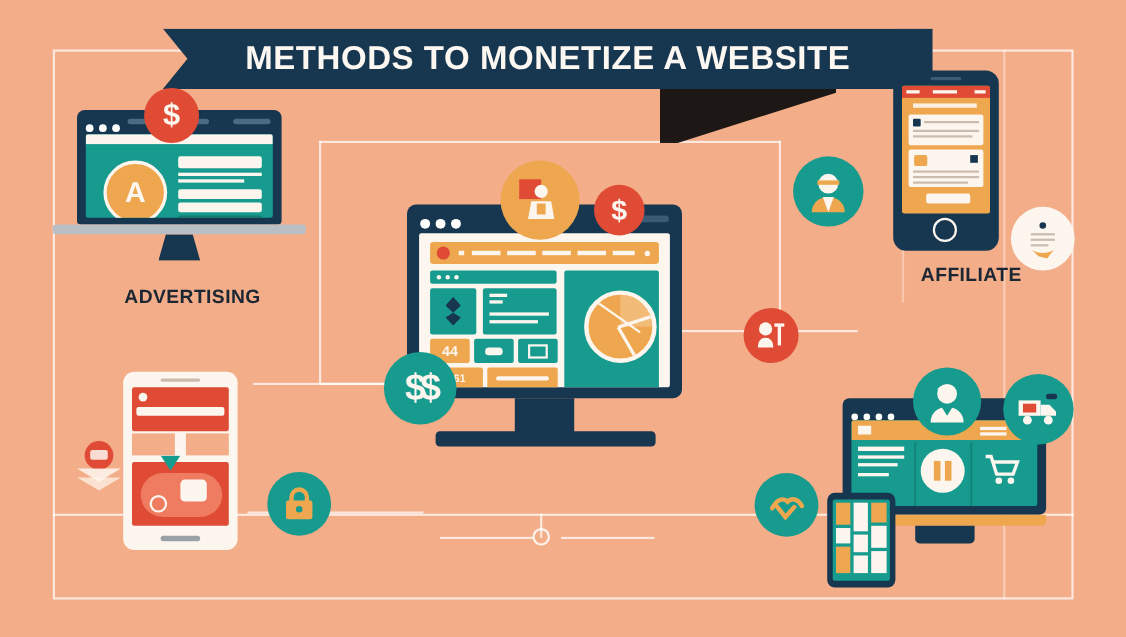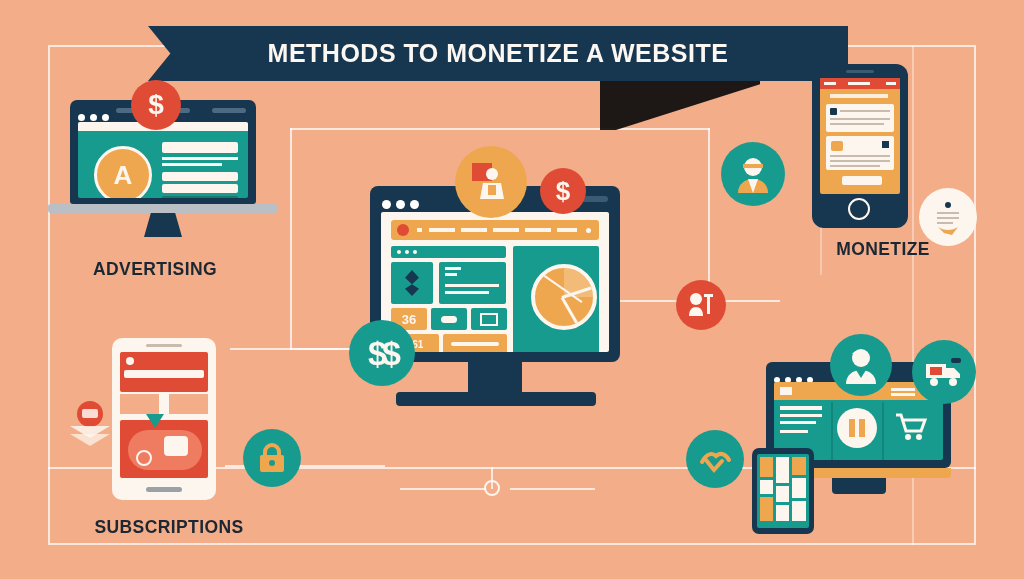--- a/index.html
+++ b/index.html
@@ -21,21 +21,21 @@
         border:2px solid rgba(255,255,255,.85);box-sizing:border-box;}
 
   
   .ribbon-wrap{position:absolute;left:148px;top:26px;width:700px;height:55px;}
   .ribbon{position:absolute;inset:0;background:#17364f;
     clip-path:polygon(0 0,100% 0,100% 100%,0 100%,3.2% 50%);
   }
   .ribbon::after{content:"";position:absolute;right:0;top:0;width:34px;height:100%;
     background:#17364f;clip-path:polygon(0 0,100% 0,72% 50%,100% 100%,0 100%);}
   .ribbon-text{position:absolute;inset:0;display:flex;align-items:center;justify-content:center;
-    color:#fdf7f2;font-weight:700;font-size:25px;letter-spacing:.5px;white-space:nowrap;}
+    color:#fdf7f2;font-weight:700;font-size:30px;letter-spacing:.5px;white-space:nowrap;}
   .ribbon-fold{position:absolute;left:600px;top:78px;width:160px;height:52px;background:#0b0b0c;
     clip-path:polygon(0 0,100% 0,100% 12%,10% 100%,0 100%);opacity:.92;}
 
   
   .caption{position:absolute;color:#1b2733;font-weight:700;font-size:17.5px;
            letter-spacing:.4px;text-align:center;line-height:1.28;}
   .dot{width:7px;height:7px;border-radius:50%;background:#fff;display:inline-block;margin-right:5px;}
 
   
   .badge{position:absolute;border-radius:50%;display:flex;align-items:center;justify-content:center;}
@@ -85,21 +85,21 @@
         <div style="position:absolute;left:84px;top:62px;width:76px;height:9px;background:#fdf6ee;border-radius:2px;"></div>
         <div style="position:absolute;left:84px;top:74px;width:76px;height:8px;background:#14796f;border-radius:2px;"></div>
       </div>
     </div>
     <div style="position:absolute;left:0;top:104px;width:230px;height:9px;background:#b9bfc4;border-radius:3px;"></div>
     <div style="position:absolute;left:96px;top:113px;width:38px;height:24px;background:#17364f;clip-path:polygon(18% 0,82% 0,100% 100%,0 100%);"></div>
   </div>
   <div class="badge" style="left:131px;top:80px;width:50px;height:50px;background:#e04b36;">
     <span style="color:#fdf6ee;font-weight:700;font-size:28px;line-height:1;">$</span>
   </div>
-  <div class="caption" style="left:40px;top:258px;width:230px;">ADVERTISING</div>
+  <div class="caption" style="left:60px;top:258px;width:230px;">ADVERTISING</div>
 
   <div style="position:absolute;left:352px;top:186px;width:285px;height:220px;">
     <div style="position:absolute;left:18px;top:0;width:250px;height:176px;background:#17364f;border-radius:8px;">
       <div style="position:absolute;left:12px;top:9px;">
         <span class="dot" style="width:9px;height:9px;"></span><span class="dot" style="width:9px;height:9px;"></span><span class="dot" style="width:9px;height:9px;"></span>
       </div>
       <div style="position:absolute;right:12px;top:10px;width:40px;height:6px;background:#3b5a74;border-radius:3px;"></div>
       <div style="position:absolute;left:11px;top:26px;right:11px;bottom:10px;background:#fdf6ee;border-radius:2px;overflow:hidden;">
         <div style="position:absolute;left:10px;top:8px;right:10px;height:20px;background:#efa74f;border-radius:3px;">
           <div style="position:absolute;left:6px;top:4px;width:12px;height:12px;border-radius:50%;background:#e04b36;"></div>
@@ -118,21 +118,21 @@
         </div>
         <div style="position:absolute;left:10px;top:50px;width:42px;height:42px;background:#179b8e;border-radius:2px;display:flex;align-items:center;justify-content:center;">
           <div style="width:14px;height:26px;background:#17364f;clip-path:polygon(50% 0,100% 30%,50% 55%,100% 72%,50% 100%,0 72%,50% 55%,0 30%);"></div>
         </div>
         <div style="position:absolute;left:58px;top:50px;width:67px;height:42px;background:#179b8e;border-radius:2px;">
           <div style="position:absolute;left:6px;top:5px;width:16px;height:3px;background:#fdf6ee;"></div>
           <div style="position:absolute;left:6px;top:11px;width:12px;height:3px;background:#fdf6ee;"></div>
           <div style="position:absolute;left:6px;top:22px;width:54px;height:3px;background:#fdf6ee;"></div>
           <div style="position:absolute;left:6px;top:29px;width:44px;height:3px;background:#fdf6ee;"></div>
         </div>
-        <div style="position:absolute;left:10px;top:96px;width:36px;height:22px;background:#efa74f;border-radius:2px;display:flex;align-items:center;justify-content:center;color:#fdf6ee;font-weight:700;font-size:13px;">36</div>
+        <div style="position:absolute;left:10px;top:96px;width:36px;height:22px;background:#efa74f;border-radius:2px;display:flex;align-items:center;justify-content:center;color:#fdf6ee;font-weight:700;font-size:13px;">44</div>
         <div style="position:absolute;left:50px;top:96px;width:36px;height:22px;background:#179b8e;border-radius:2px;">
           <div style="position:absolute;left:10px;top:8px;width:16px;height:7px;border-radius:6px;background:#fdf6ee;"></div>
         </div>
         <div style="position:absolute;left:90px;top:96px;width:36px;height:22px;background:#179b8e;border-radius:2px;">
           <div style="position:absolute;left:9px;top:5px;width:18px;height:13px;border:2px solid #fdf6ee;box-sizing:border-box;"></div>
         </div>
         <div style="position:absolute;left:10px;top:122px;width:48px;height:20px;background:#efa74f;border-radius:2px;display:flex;align-items:center;justify-content:center;color:#fdf6ee;font-weight:700;font-size:10px;">461</div>
         <div style="position:absolute;left:62px;top:122px;width:64px;height:20px;background:#efa74f;border-radius:2px;">
           <div style="position:absolute;left:8px;top:8px;width:48px;height:4px;background:#fdf6ee;border-radius:2px;"></div>
         </div>
@@ -202,21 +202,21 @@
   <div class="badge" style="left:919px;top:188px;width:58px;height:58px;background:#fdf6ee;">
     <svg width="40" height="40" viewBox="0 0 40 40">
       <circle cx="20" cy="8" r="3" fill="#17364f"></circle>
       <rect x="9" y="15" width="22" height="2" fill="#c9bcae"></rect>
       <rect x="9" y="20" width="22" height="2" fill="#c9bcae"></rect>
       <rect x="9" y="25" width="16" height="2" fill="#c9bcae"></rect>
       <path d="M10 30c6 4 14 4 20 0l-6 8-8-2z" fill="#efa74f"></path>
     </svg>
   </div>
   <div class="caption" style="left:790px;top:238px;width:186px;">
-    <div>MONETIZE</div>
+    <div>AFFILIATE</div>
   </div>
 
   <div style="position:absolute;left:112px;top:338px;width:104px;height:162px;background:#fdf6ee;border-radius:10px;">
     <div style="position:absolute;left:34px;top:6px;width:36px;height:3px;background:#c9bcae;border-radius:2px;"></div>
     <div style="position:absolute;left:8px;top:14px;right:8px;height:40px;background:#e04b36;border-radius:2px;">
       <div style="position:absolute;left:6px;top:5px;width:8px;height:8px;border-radius:50%;background:#fdf6ee;"></div>
       <div style="position:absolute;left:4px;top:18px;right:4px;height:8px;background:#fdf6ee;border-radius:2px;"></div>
     </div>
     <div style="position:absolute;left:8px;top:56px;width:39px;height:20px;background:#f3ad88;"></div>
     <div style="position:absolute;left:57px;top:56px;width:39px;height:20px;background:#f3ad88;"></div>
@@ -236,21 +236,20 @@
       <path d="M8 38h40l-20 12z" fill="#fdf6ee" opacity=".7"></path>
     </svg>
   </div>
   <div class="badge" style="left:243px;top:429px;width:58px;height:58px;background:#179b8e;">
     <svg width="36" height="36" viewBox="0 0 36 36">
       <path d="M11 16v-4a7 7 0 0 1 14 0v4" fill="none" stroke="#efa74f" stroke-width="4"></path>
       <rect x="6" y="15" width="24" height="17" rx="2" fill="#efa74f"></rect>
       <circle cx="18" cy="23" r="3" fill="#179b8e"></circle>
     </svg>
   </div>
-  <div class="caption" style="left:48px;top:516px;width:242px;">SUBSCRIPTIONS</div>
 
   <div style="position:absolute;left:766px;top:362px;width:200px;height:140px;">
     <div style="position:absolute;left:0;top:0;width:185px;height:106px;background:#17364f;border-radius:6px;">
       <div style="position:absolute;left:8px;top:7px;">
         <span class="dot" style="width:6px;height:6px;"></span><span class="dot" style="width:6px;height:6px;"></span><span class="dot" style="width:6px;height:6px;"></span><span class="dot" style="width:6px;height:6px;"></span>
       </div>
       <div style="position:absolute;left:8px;top:20px;right:8px;bottom:8px;background:#179b8e;border-radius:2px;overflow:hidden;">
         <div style="position:absolute;left:0;top:0;right:0;height:18px;background:#efa74f;">
           <div style="position:absolute;left:6px;top:5px;width:12px;height:8px;background:#fdf6ee;"></div>
           <div style="position:absolute;right:28px;top:6px;width:24px;height:3px;background:#fdf6ee;"></div>

